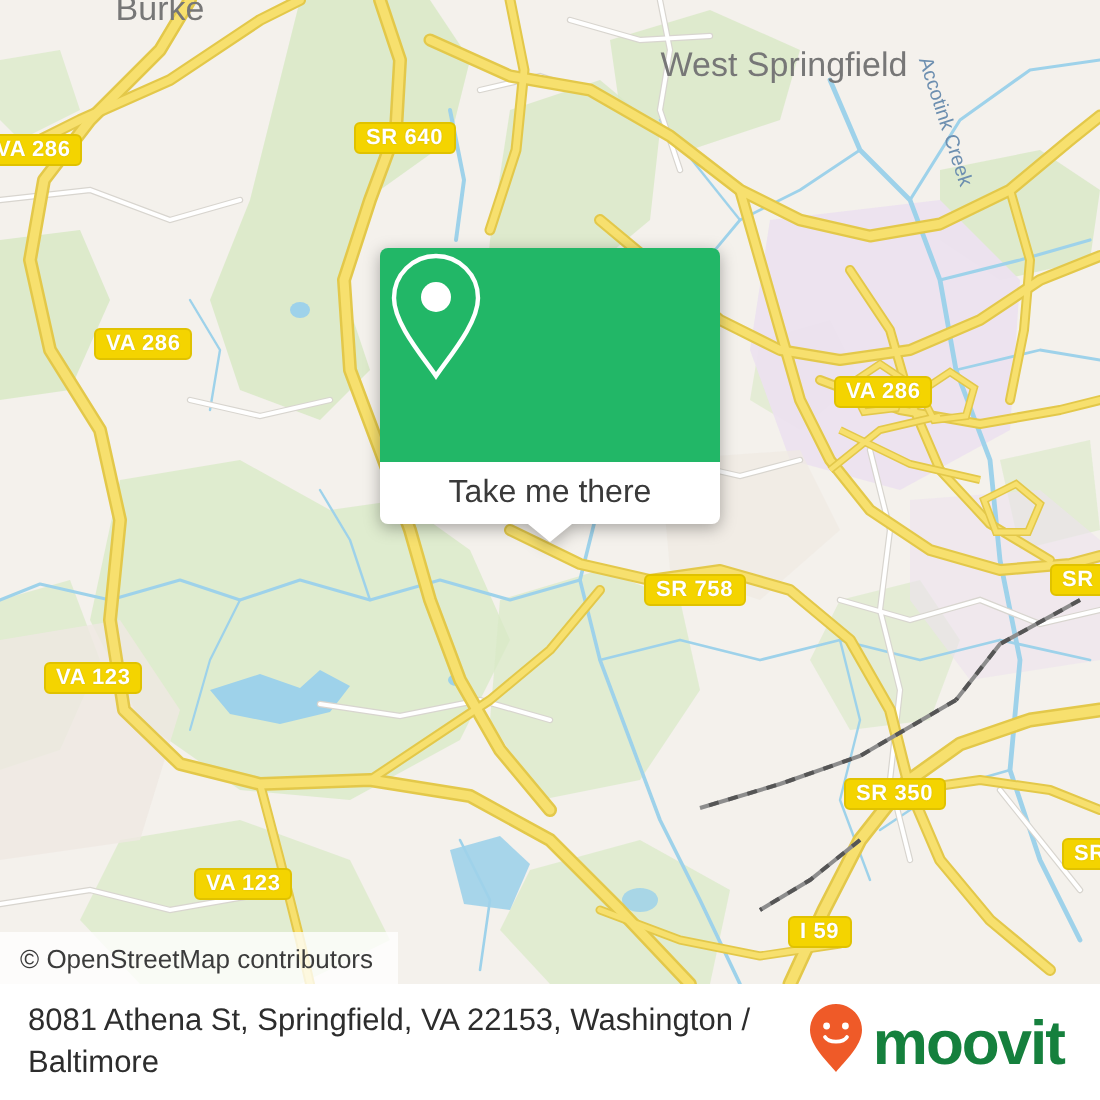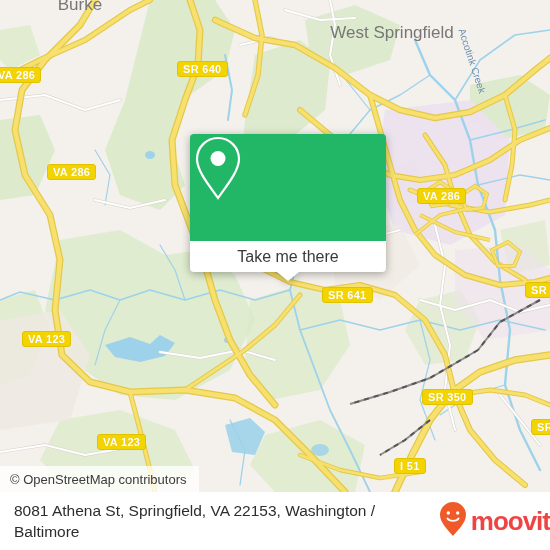--- a/index.html
+++ b/index.html
@@ -15,44 +15,44 @@
           padding:0 5px;white-space:nowrap;letter-spacing:.3px;
           text-shadow:0 0 1px rgba(0,0,0,.12);
           font-family:"Liberation Sans",sans-serif;box-sizing:border-box;}
 
   .placelbl{position:absolute;color:#6b6b6b;font-family:"Liberation Sans",sans-serif;
             text-align:center;white-space:nowrap;pointer-events:none;}
   .placelbl.town{font-size:17px;line-height:20px;color:#777;}
   .placelbl.water{font-size:10px;color:#6d8fb0;}
 
   
-  #popup{position:absolute;left:190px;top:134px;width:196px;
+  #popup{position:absolute;left:190px;top:124px;width:170px;
          filter:drop-shadow(0 2px 4px rgba(0,0,0,.32));}
   #popup-head{height:107px;background:#22b767;border-radius:4px 4px 0 0;
               display:flex;align-items:center;justify-content:center;}
   #popup-foot{height:31px;background:#ffffff;border-radius:0 0 4px 4px;
               display:flex;align-items:center;justify-content:center;}
   #popup-foot span{font-size:16px;color:#3a3a3a;font-family:"Liberation Sans",sans-serif;}
   #popup-tail{position:absolute;left:50%;margin-left:-11px;top:138px;width:0;height:0;
               border-left:11px solid transparent;border-right:11px solid transparent;
               border-top:9px solid #ffffff;}
 
   
   #attrib{position:absolute;left:0;top:466px;height:26px;
           background:rgba(255,255,255,.78);display:flex;align-items:center;
           padding:0 10px;box-sizing:border-box;}
   #attrib span{font-size:13px;color:#3b3b3b;font-family:"Liberation Sans",sans-serif;}
 
   
   #footer{position:absolute;left:0;top:492px;width:550px;height:58px;background:#ffffff;
-          display:flex;align-items:center;box-sizing:border-box;padding:0 0 0 14px;}
+          display:flex;align-items:center;box-sizing:border-box;padding:0 18px 0 14px;}
   #addr{flex:1;font-size:15.5px;line-height:21px;color:#2d2d2d;
         font-family:"Liberation Sans",sans-serif;padding-right:6px;}
   #brand{display:flex;align-items:center;gap:3px;flex:none;}
-  #brand-word{font-size:26px;font-weight:bold;color:#ef4444;letter-spacing:-1px;
+  #brand-word{font-size:31px;font-weight:bold;color:#15803d;letter-spacing:-1px;
               font-family:"Liberation Sans",sans-serif;line-height:31px;}
 </style>
 </head>
 <body>
 
 <div id="app">
 
   <div id="map">
 
     <svg width="550" height="492" viewBox="0 0 550 492">
@@ -210,27 +210,27 @@
     <div class="placelbl town" style="left:330px;top:12px;width:124px;white-space:normal;line-height:21px;margin-top:10px;">
       <span>West Springfield</span>
     </div>
 
     <div class="placelbl water" style="left:441px;top:52px;width:60px;transform:rotate(72deg);transform-origin:50% 50%;">Accotink Creek</div>
 
     <div class="shield" style="left:-8px;top:67px;">VA 286</div>
     <div class="shield" style="left:157px;top:61px;margin-left:20px;">SR 640</div>
     <div class="shield" style="left:47px;top:164px;">VA 286</div>
     <div class="shield" style="left:417px;top:188px;">VA 286</div>
-    <div class="shield" style="left:322px;top:287px;">SR 641</div>
+    <div class="shield" style="left:322px;top:287px;">SR 758</div>
     <div class="shield" style="left:525px;top:282px;">SR</div>
     <div class="shield" style="left:22px;top:331px;">VA 123</div>
     <div class="shield" style="left:422px;top:389px;">SR 350</div>
     <div class="shield" style="left:531px;top:419px;">SR</div>
     <div class="shield" style="left:97px;top:434px;">VA 123</div>
-    <div class="shield" style="left:394px;top:458px;">I 51</div>
+    <div class="shield" style="left:394px;top:458px;">I 59</div>
 
     <div id="popup">
       <div id="popup-head">
         <span>
           <svg width="56" height="70" viewBox="0 0 56 70" fill="none" stroke="#ffffff" stroke-width="2.2">
             <path d="M28,4 C16.4,4 7,13.4 7,25 C7,38 22,55 28,64 C34,55 49,38 49,25 C49,13.4 39.6,4 28,4 Z"></path>
             <circle cx="28" cy="24.5" r="7.5" fill="#ffffff" stroke="none"></circle>
           </svg>
         </span>
       </div>

